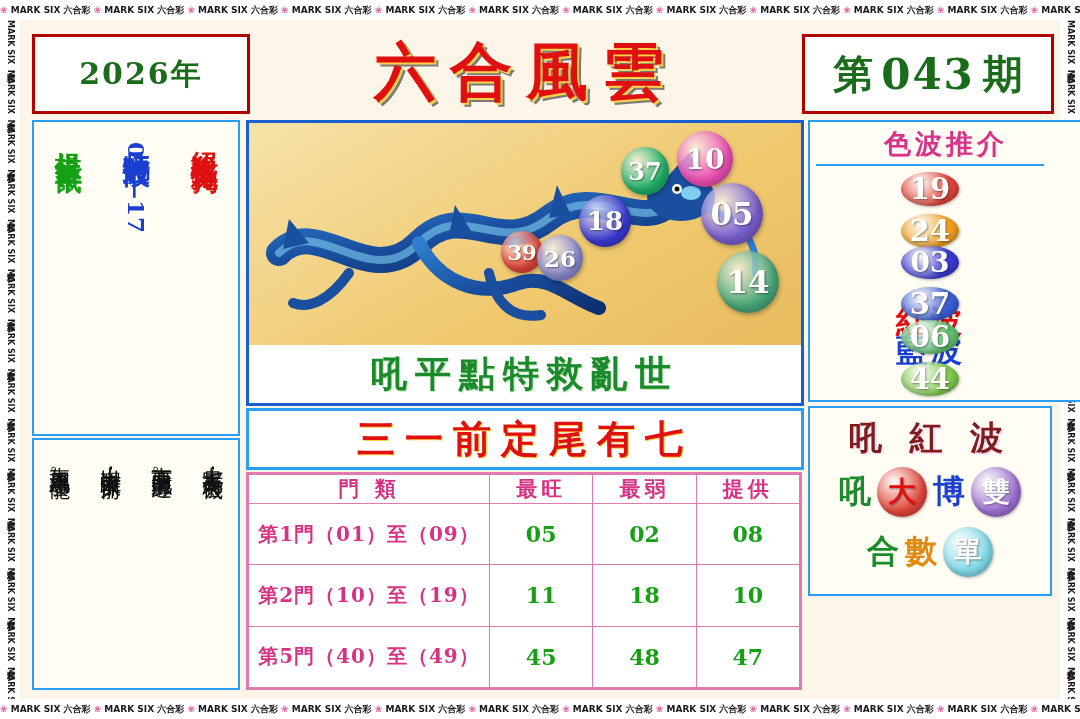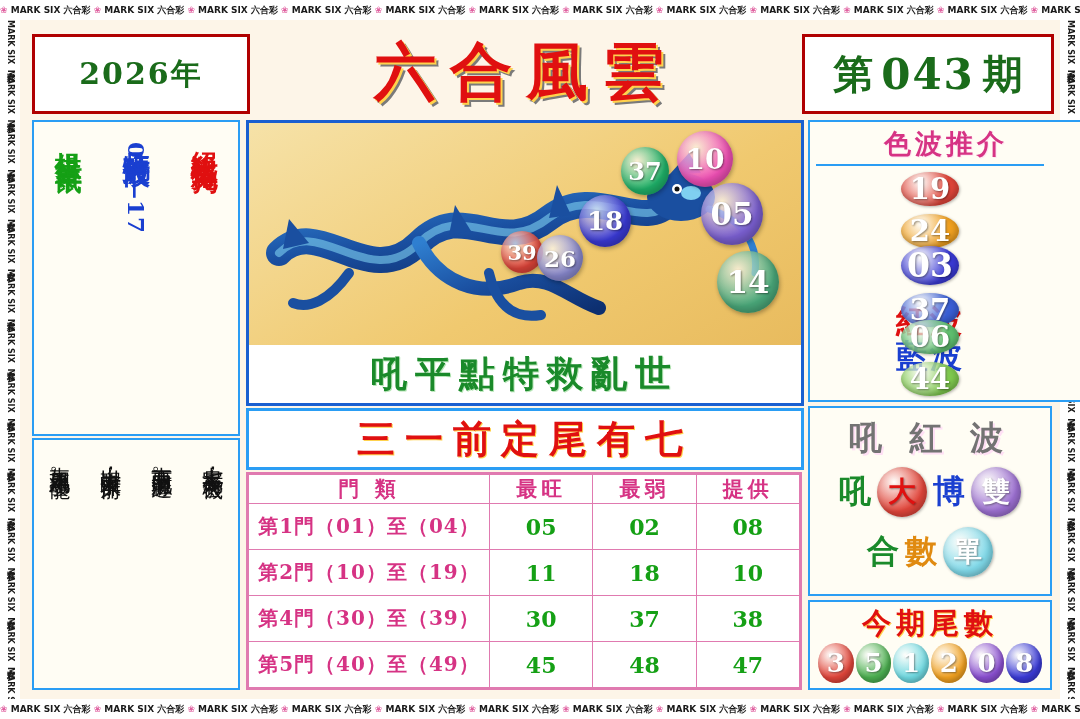--- a/index.html
+++ b/index.html
@@ -194,21 +194,21 @@
     font-size:32px;font-weight:bold;letter-spacing:2px;
   }
 
   .r2{
     position:absolute;left:788px;top:386px;width:240px;height:186px;
     border:2px solid #2a9df4;background:#fffdf4;
   }
   .r2 .l1{
     position:absolute;left:0;top:8px;width:100%;text-align:center;
     font-family:"DejaVu Serif","Liberation Serif",serif;
-    font-size:33px;font-weight:bold;color:#737373;letter-spacing:8px;
+    font-size:33px;font-weight:bold;color:#7f1d1d;letter-spacing:8px;
     text-shadow:2px 2px 0 #ffe0f5;
   }
   .r2row{
     position:absolute;left:10px;width:220px;height:56px;
     display:flex;align-items:center;justify-content:center;gap:6px;
   }
   .ch{
     font-family:"DejaVu Serif","Liberation Serif",serif;
     font-size:32px;font-weight:bold;
   }
@@ -341,58 +341,52 @@
         <thead>
             <tr id="thead-row">
               <th class="thgap" style="width: 240px;">門  類</th>
               <th>最旺</th>
               <th>最弱</th>
               <th>提供</th>
             </tr>
           </thead>
         <tbody id="tbody">
             <tr>
-              <td class="lbl">第1門（01）至（04）</td>
+              <td class="lbl">第1門（01）至（09）</td>
               <td class="val">05</td>
               <td class="val">02</td>
               <td class="val">08</td>
             </tr>
             <tr>
               <td class="lbl">第2門（10）至（19）</td>
               <td class="val">11</td>
               <td class="val">18</td>
               <td class="val">10</td>
             </tr>
             <tr>
-              <td class="lbl">第4門（30）至（39）</td>
-              <td class="val">30</td>
-              <td class="val">37</td>
-              <td class="val">38</td>
-            </tr>
-            <tr>
               <td class="lbl">第5門（40）至（49）</td>
               <td class="val">45</td>
               <td class="val">48</td>
               <td class="val">47</td>
             </tr>
           </tbody>
       </table>
     </div>
 
     <div class="r1">
       <div class="title">色波推介</div>
       <hr>
       <div id="waves">
           <div class="wave-row" style="top: 50px;">
             <div class="chip" style="width: 58px; height: 58px; font-size: 29px; background: radial-gradient(circle at 34% 30%, rgba(255, 255, 255, 0.667), rgb(224, 69, 58) 62%);">19</div>
             <div class="chip" style="width: 58px; height: 58px; font-size: 29px; background: radial-gradient(circle at 34% 30%, rgba(255, 255, 255, 0.667), rgb(240, 160, 32) 62%);">24</div>
             <div class="wave-label" style="color: rgb(224, 16, 16); margin-top: 44px;">紅波</div>
           </div>
           <div class="wave-row" style="top: 124px;">
-            <div class="chip" style="width: 58px; height: 58px; font-size: 33px; background: radial-gradient(circle at 34% 30%, rgba(255, 255, 255, 0.667), rgb(58, 58, 214) 62%);">03</div>
+            <div class="chip" style="width: 58px; height: 58px; font-size: 28px; background: radial-gradient(circle at 34% 30%, rgba(255, 255, 255, 0.667), rgb(58, 58, 214) 62%);">03</div>
             <div class="chip" style="width: 58px; height: 58px; font-size: 29px; background: radial-gradient(circle at 34% 30%, rgba(255, 255, 255, 0.667), rgb(58, 95, 214) 62%);">37</div>
             <div class="wave-label" style="color: rgb(26, 63, 208);">藍波</div>
           </div>
           <div class="wave-row" style="top: 198px;">
             <div class="chip" style="width: 58px; height: 58px; font-size: 29px; background: radial-gradient(circle at 34% 30%, rgba(255, 255, 255, 0.667), rgb(95, 191, 111) 62%);">06</div>
             <div class="chip" style="width: 58px; height: 58px; font-size: 29px; background: radial-gradient(circle at 34% 30%, rgba(255, 255, 255, 0.667), rgb(127, 201, 79) 62%);">44</div>
             <div class="wave-label" style="color: #a16207; margin-left: 20px;">綠波</div>
           </div>
         </div>
     </div>
@@ -405,26 +399,15 @@
           <span class="ch" style="color: rgb(26, 63, 208);">博</span>
           <span class="chip" style="background: radial-gradient(circle at 34% 30%, rgba(255, 255, 255, 0.667), rgb(155, 111, 208) 62%);">雙</span>
         </div>
       <div class="r2row" style="top:116px;" id="promo-row3">
           <span class="ch" style="color: rgb(26, 138, 42);">合</span>
           <span class="ch" style="color: rgb(224, 138, 16);">數</span>
           <span class="chip" style="background: radial-gradient(circle at 34% 30%, rgba(255, 255, 255, 0.667), rgb(127, 216, 232) 62%);">單</span>
         </div>
     </div>
 
-    <div class="r3">
-      <div class="t">今期尾數</div>
-      <div class="tails" id="tails">
-          <div class="tail" style="background: radial-gradient(circle at 34% 30%, rgba(255, 255, 255, 0.667), rgb(224, 69, 58) 62%);">3</div>
-          <div class="tail" style="background: radial-gradient(circle at 34% 30%, rgba(255, 255, 255, 0.667), rgb(76, 175, 80) 62%);">5</div>
-          <div class="tail" style="background: radial-gradient(circle at 34% 30%, rgba(255, 255, 255, 0.667), rgb(111, 216, 224) 62%);">1</div>
-          <div class="tail" style="background: radial-gradient(circle at 34% 30%, rgba(255, 255, 255, 0.667), rgb(240, 160, 32) 62%);">2</div>
-          <div class="tail" style="background: radial-gradient(circle at 34% 30%, rgba(255, 255, 255, 0.667), rgb(138, 79, 208) 62%);">0</div>
-          <div class="tail" style="background: radial-gradient(circle at 34% 30%, rgba(255, 255, 255, 0.667), rgb(58, 58, 214) 62%);">8</div>
-        </div>
-    </div>
 
   </div>
 </div>
 
 </body></html>

